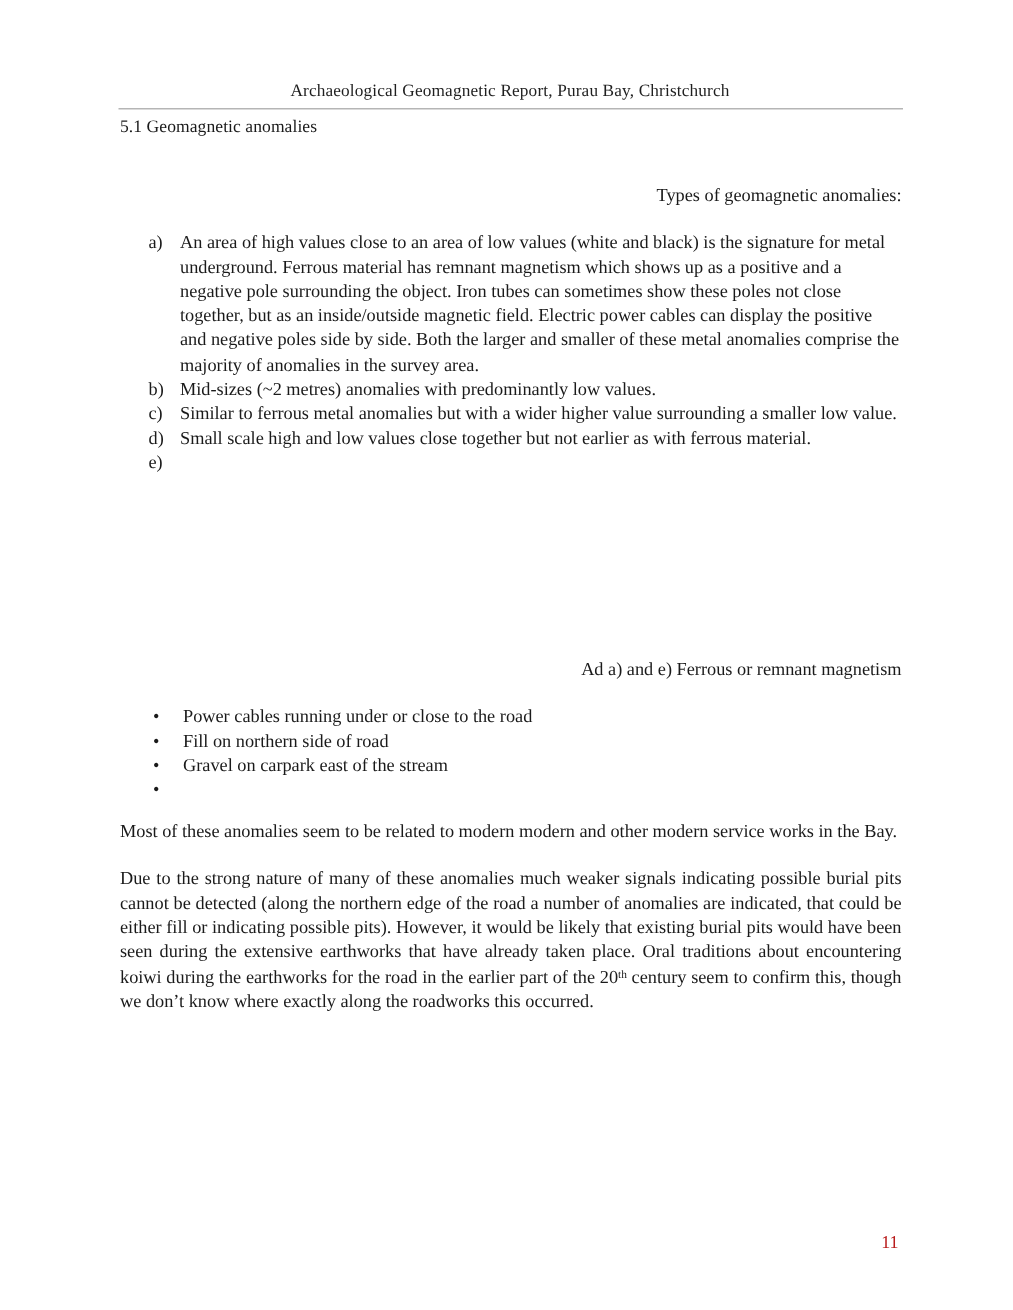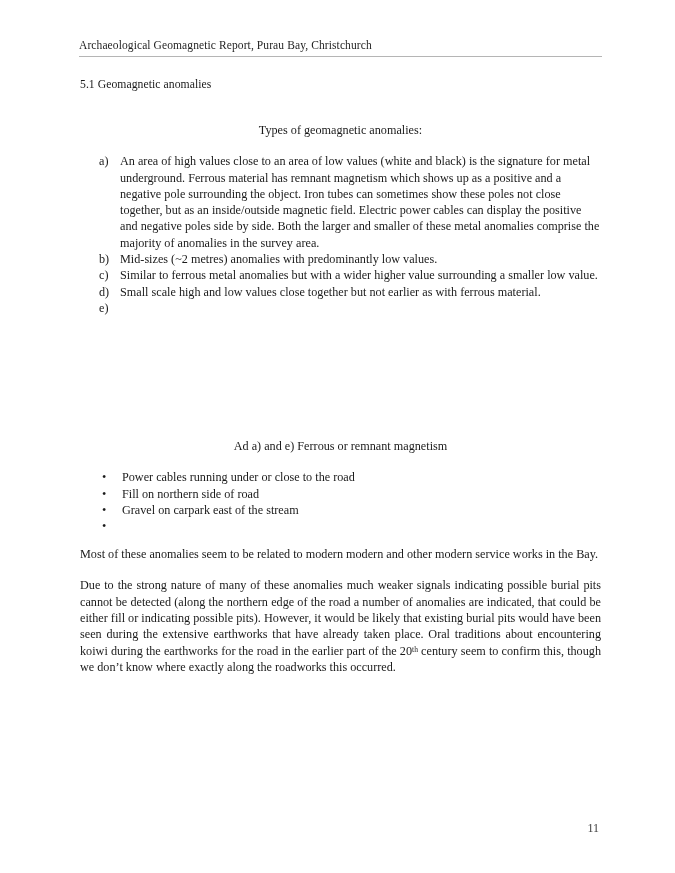--- a/index.html
+++ b/index.html
@@ -18,26 +18,27 @@
   }
 
   
   .header-block {
     position: absolute;
     left: 79px;
     top: 38px;
     width: 523px;
   }
   .header-title {
-    text-align: left;
+    text-align: center;
     font-size: 11.5px;
     line-height: 15px;
     color: #1f1f1f;
     letter-spacing: 0.1px;
     padding-right: 1px;
+    margin-top: 16px;
   }
   .header-rule {
     margin-top: 3px;
     border-bottom: 1.4px solid #b5b5b5;
     width: 100%;
   }
 
   
   .content {
     position: absolute;
@@ -54,21 +55,21 @@
     letter-spacing: 0.05px;
   }
 
   .spacer-xl { height: 30px; }
   .spacer-md { height: 15px; }
 
   p.body-text {
     font-size: 12.2px;
     line-height: 16.3px;
     margin: 0;
-    text-align: center;
+    text-align: right;
   }
   p.body-text.justify {
     text-align: justify;
     text-justify: inter-word;
   }
 
   
   ol.lettered {
     list-style: none;
     margin: 0;
@@ -115,21 +116,21 @@
     line-height: 0;
   }
 
   
   .page-number {
     position: absolute;
     right: 76px;
     top: 821px;
     font-size: 12px;
     line-height: 15px;
-    color: #404040;
+    color: #b91c1c;
   }
 </style>
 </head>
 <body>
 
 <div class="page">
 
   <div class="header-block">
     <div class="header-title">Archaeological Geomagnetic Report, Purau Bay, Christchurch</div>
     <div class="header-rule"></div>

